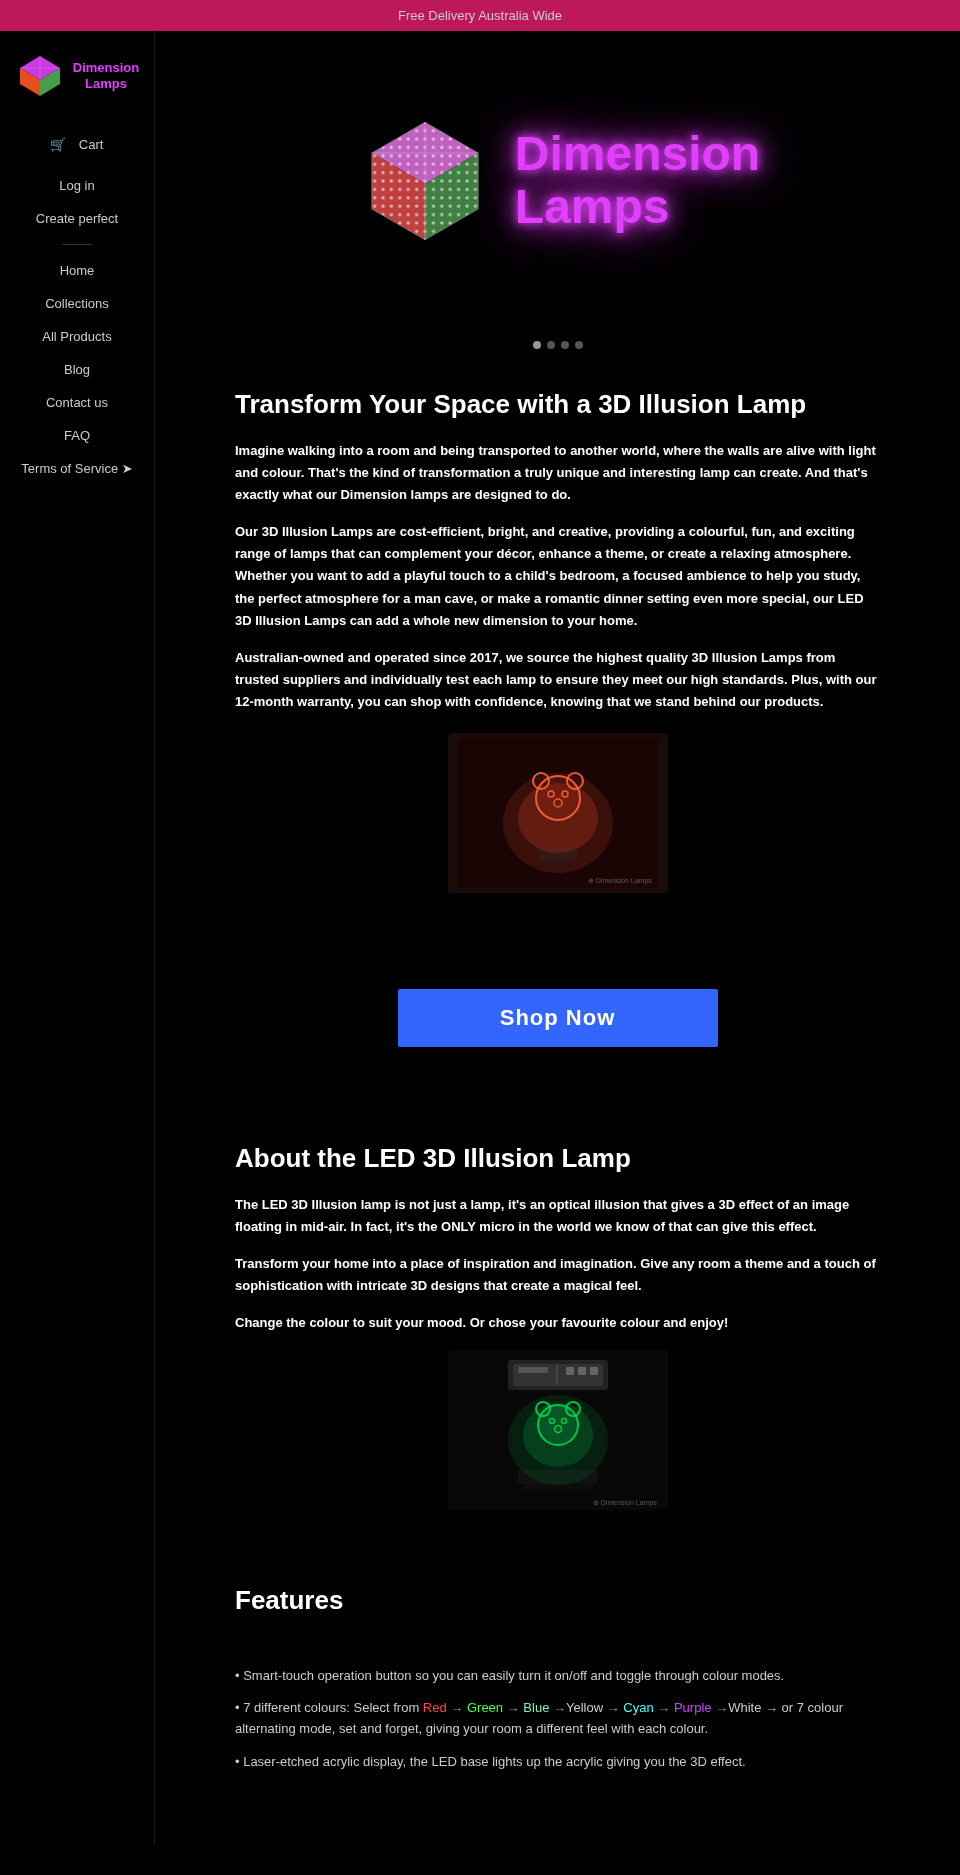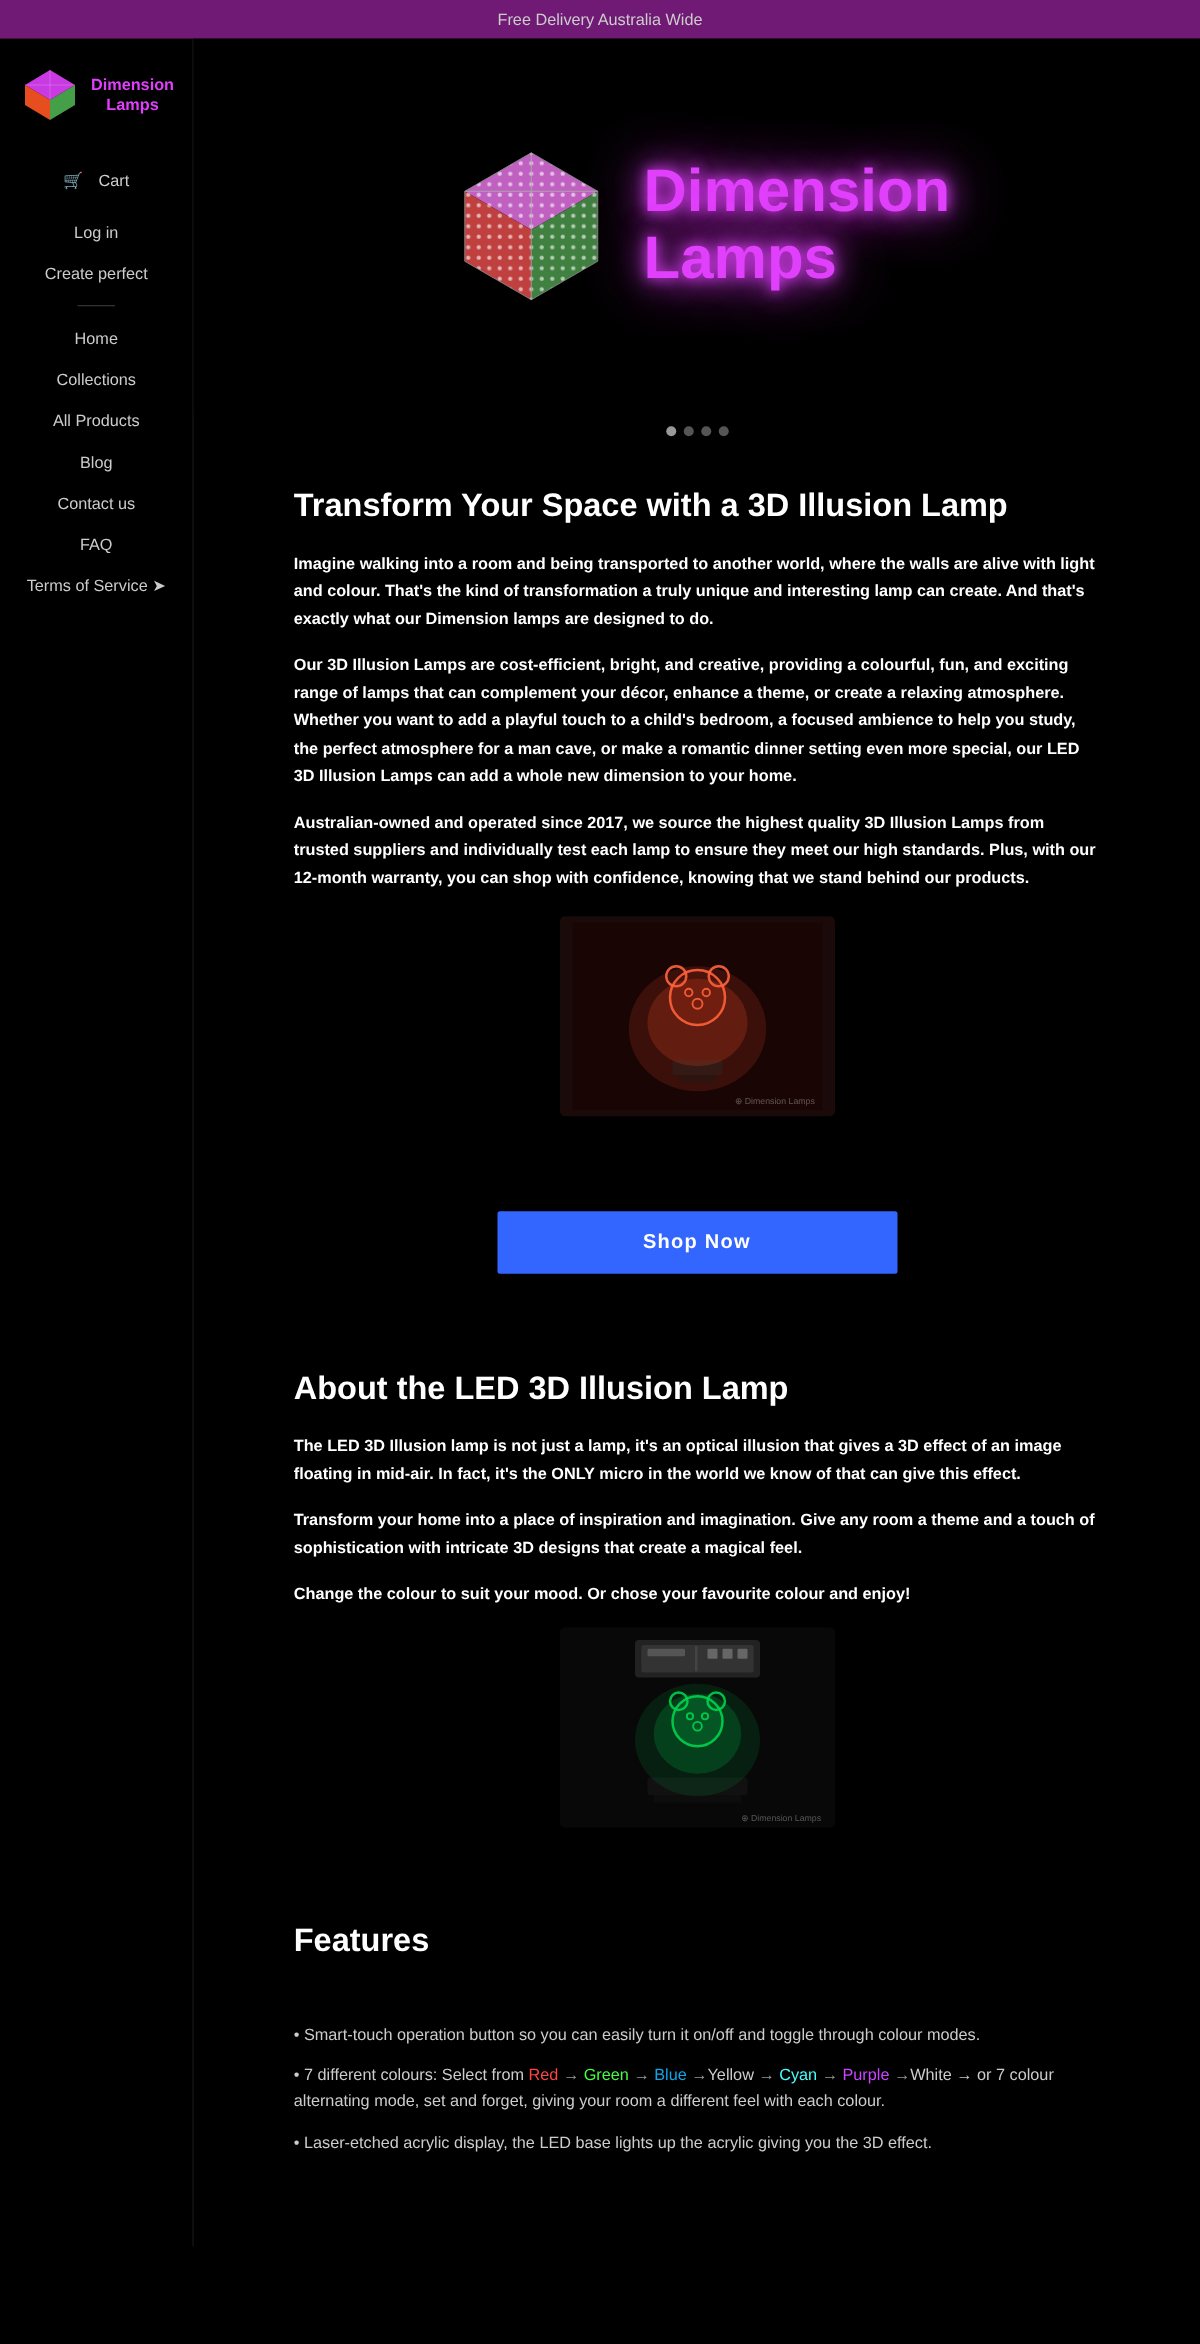--- a/index.html
+++ b/index.html
@@ -6,21 +6,21 @@
     body {
       background: #000;
       color: #fff;
       font-family: Arial, sans-serif;
       width: 960px;
       min-height: 1875px;
     }
 
     
     .top-banner {
-      background: #701a75;
+      background: #be185d;
       text-align: center;
       padding: 8px;
       font-size: 13px;
       color: #ccc;
       width: 100%;
     }
 
     
     .layout {
       display: flex;
@@ -184,24 +184,24 @@
 
     
     .bear-lamp {
       width: 200px;
       height: 150px;
     }
 
     .shop-now-btn {
       display: block;
       width: 320px;
-      margin: 16px auto;
+      margin: 36px auto;
       background: #3366ff;
       color: #fff;
-      font-size: 16px;
+      font-size: 22px;
       font-weight: bold;
       padding: 16px;
       text-align: center;
       border: none;
       cursor: pointer;
       border-radius: 2px;
       letter-spacing: 1px;
     }
 
     
@@ -400,21 +400,21 @@
       <h2 class="section-title">Features</h2>
     </div>
     <div class="features-list">
       <p class="feature-item">• Smart-touch operation button so you can easily turn it on/off and toggle through colour modes.</p>
       <p class="feature-item">
         • 7 different colours: Select from
         <span style="color:#ff4444">Red</span>
         <span class="arrow-text">→</span>
         <span style="color:#44ff44">Green</span>
         <span class="arrow-text">→</span>
-        <span style="color:#0ea5e9">Blue</span>
+        <span style="color:#86efac">Blue</span>
         <span class="arrow-text">→</span>Yellow
         <span class="arrow-text">→</span>
         <span style="color:#44ffff">Cyan</span>
         <span class="arrow-text">→</span>
         <span style="color:#cc44ff">Purple</span>
         <span class="arrow-text">→</span>White → or 7 colour alternating mode, set and forget, giving your room a different feel with each colour.
       </p>
       <p class="feature-item">• Laser-etched acrylic display, the LED base lights up the acrylic giving you the 3D effect.</p>
     </div>
 

